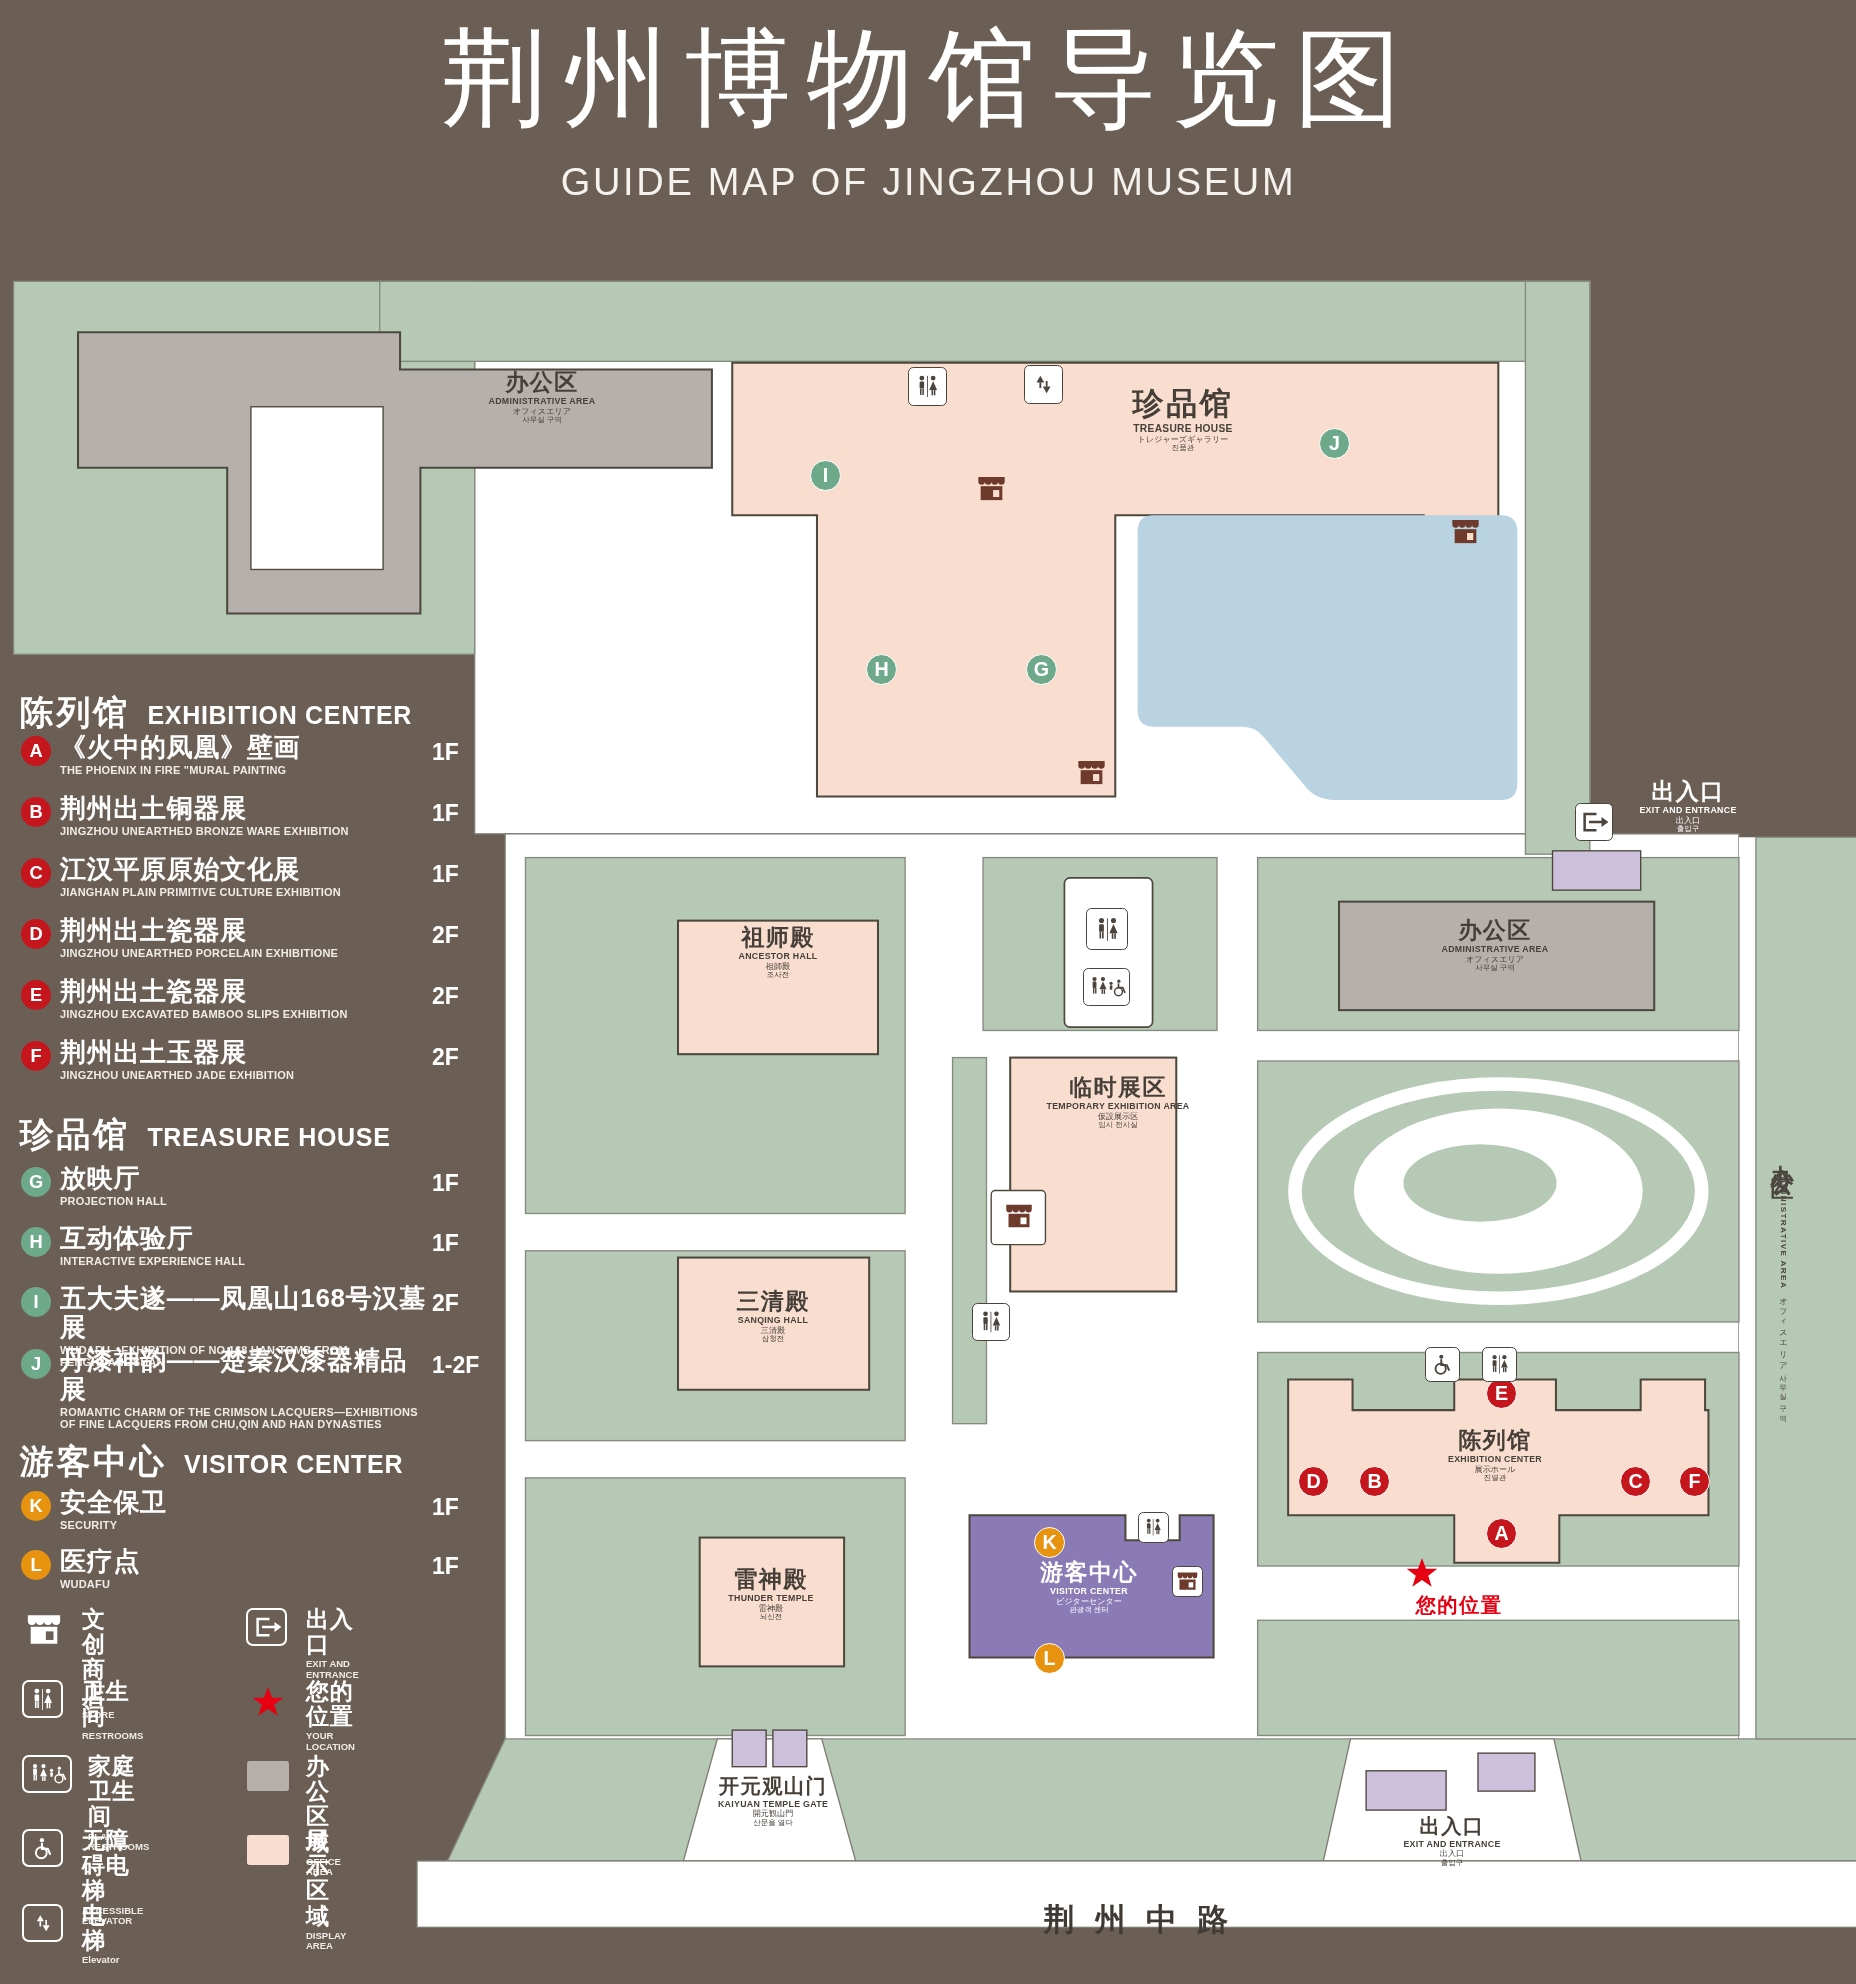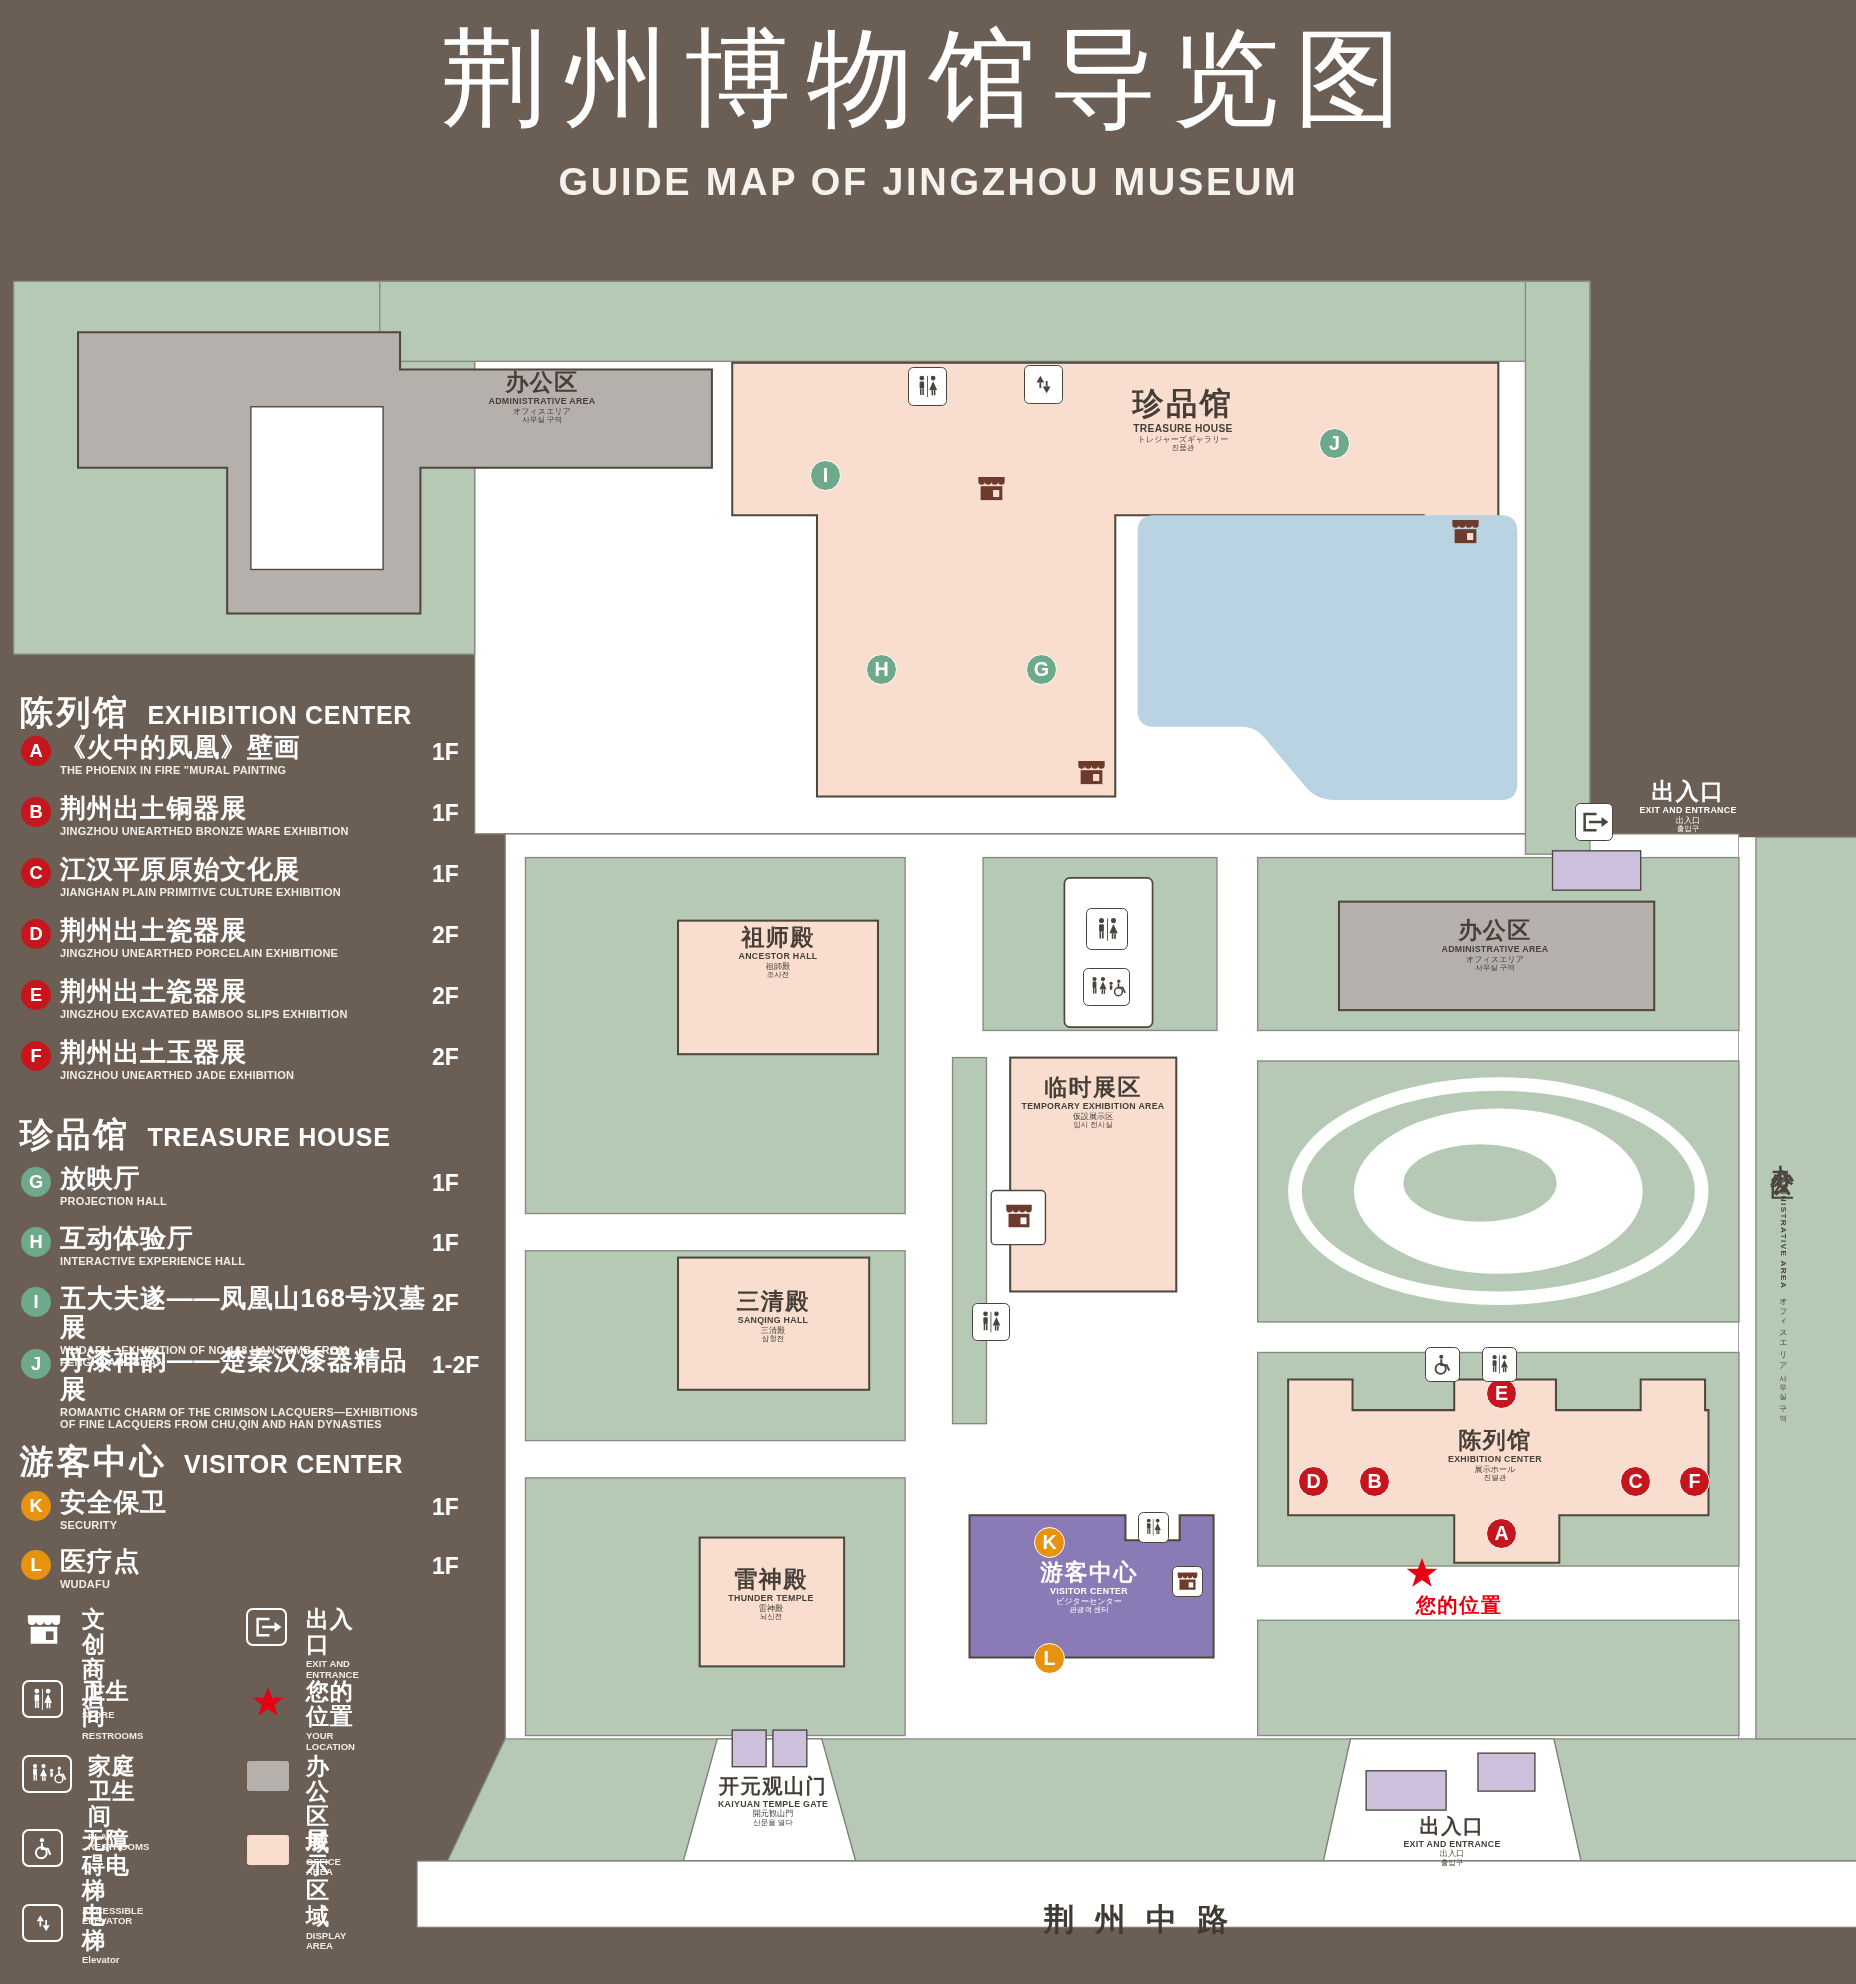--- a/index.html
+++ b/index.html
@@ -1,21 +1,21 @@
 <!DOCTYPE html>
 <html style="font-size:11px"><head>
 <meta charset="utf-8">
 <style>
   html,body{margin:0;padding:0;background:#6b5e54;}
   .page{position:relative;width:1857px;height:1985px;background:#6b5e54;overflow:hidden;
         font-family:"Liberation Sans","DejaVu Sans",sans-serif;color:#fff;}
   
   .hdr{position:absolute;left:0;top:0;width:100%;text-align:center;}
   .hdr h1{margin:6.8px 0 0 0;font-size:107px;font-weight:400;letter-spacing:15px;color:#ffffff;}
-  .hdr .sub{margin-top:9.5px;font-size:38px;font-weight:bold;letter-spacing:2.7px;color:#f5f2ee;}
+  .hdr .sub{margin-top:9.5px;font-size:38px;font-weight:normal;letter-spacing:2.7px;color:#f5f2ee;}
   
   svg.map{position:absolute;left:0;top:0;width:1857px;height:1985px;}
   
   .ml{position:absolute;transform:translateX(-50%);text-align:center;color:#453f37;line-height:1.18;white-space:nowrap;}
   .ml .zh{font-size:23px;font-weight:bold;letter-spacing:1.4px;}
   .ml .en{font-size:8.8px;font-weight:bold;letter-spacing:0.3px;}
   .ml .jp{font-size:8.1px;}
   .ml .kr{font-size:7.5px;}
   .ml.big .zh{font-size:31px;letter-spacing:2.7px;}
   .ml.big .en{font-size:10.2px;}
@@ -196,21 +196,21 @@
     <div class="en">EXIT AND ENTRANCE</div>
     <div class="jp">出入口</div>
     <div class="kr">출입구</div>
   </div>
   <div class="ml" style="left:778px;top:924px">
     <div class="zh">祖师殿</div>
     <div class="en">ANCESTOR HALL</div>
     <div class="jp">祖師殿</div>
     <div class="kr">조사전</div>
   </div>
-  <div class="ml" style="left:1093px;top:1074px">
+  <div class="ml" style="left:1118px;top:1074px">
     <div class="zh">临时展区</div>
     <div class="en">TEMPORARY EXHIBITION AREA</div>
     <div class="jp">仮設展示区</div>
     <div class="kr">임시 전시실</div>
   </div>
   <div class="ml" style="left:1495px;top:917px">
     <div class="zh">办公区</div>
     <div class="en">ADMINISTRATIVE AREA</div>
     <div class="jp">オフィスエリア</div>
     <div class="kr">사무실 구역</div>

